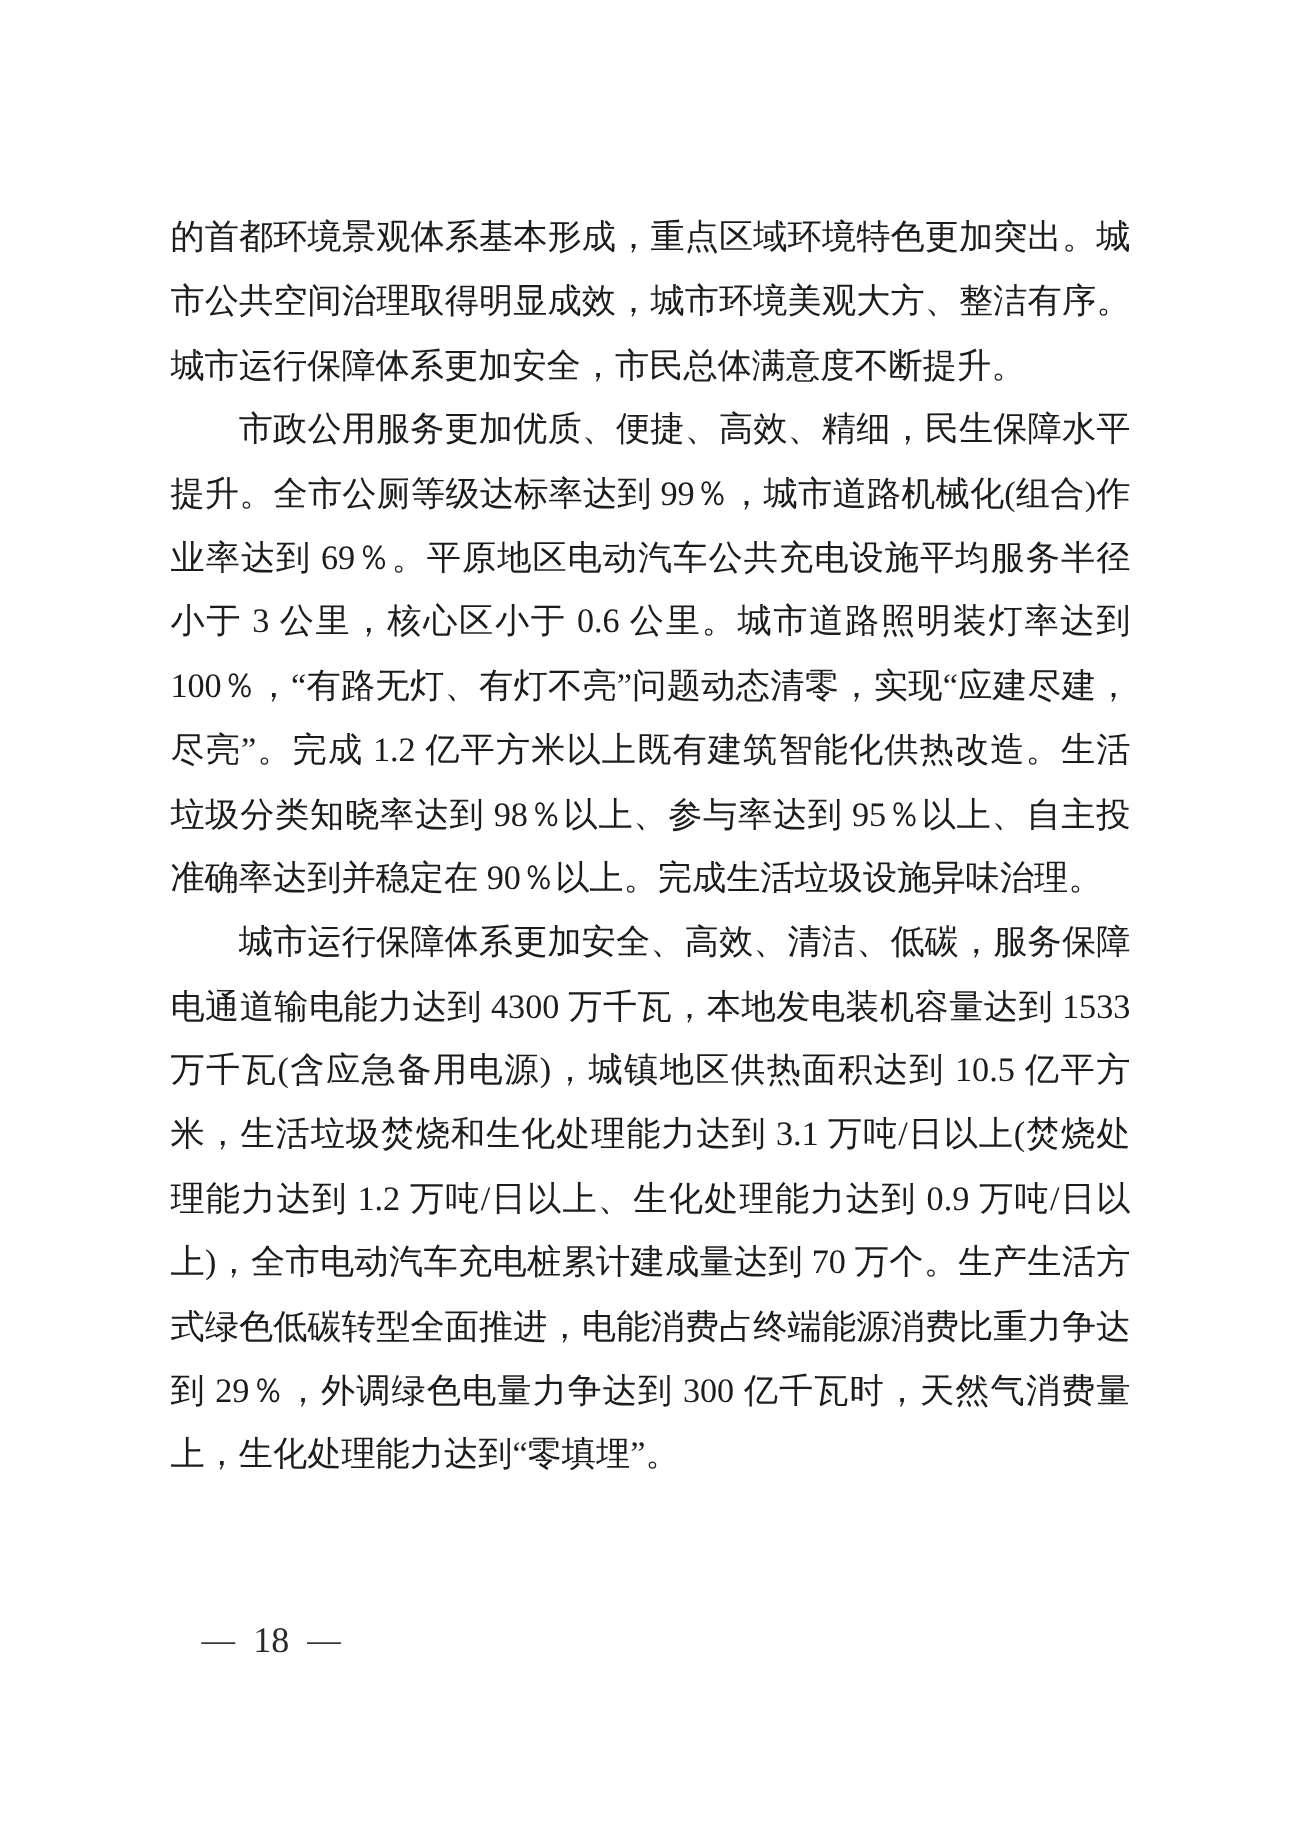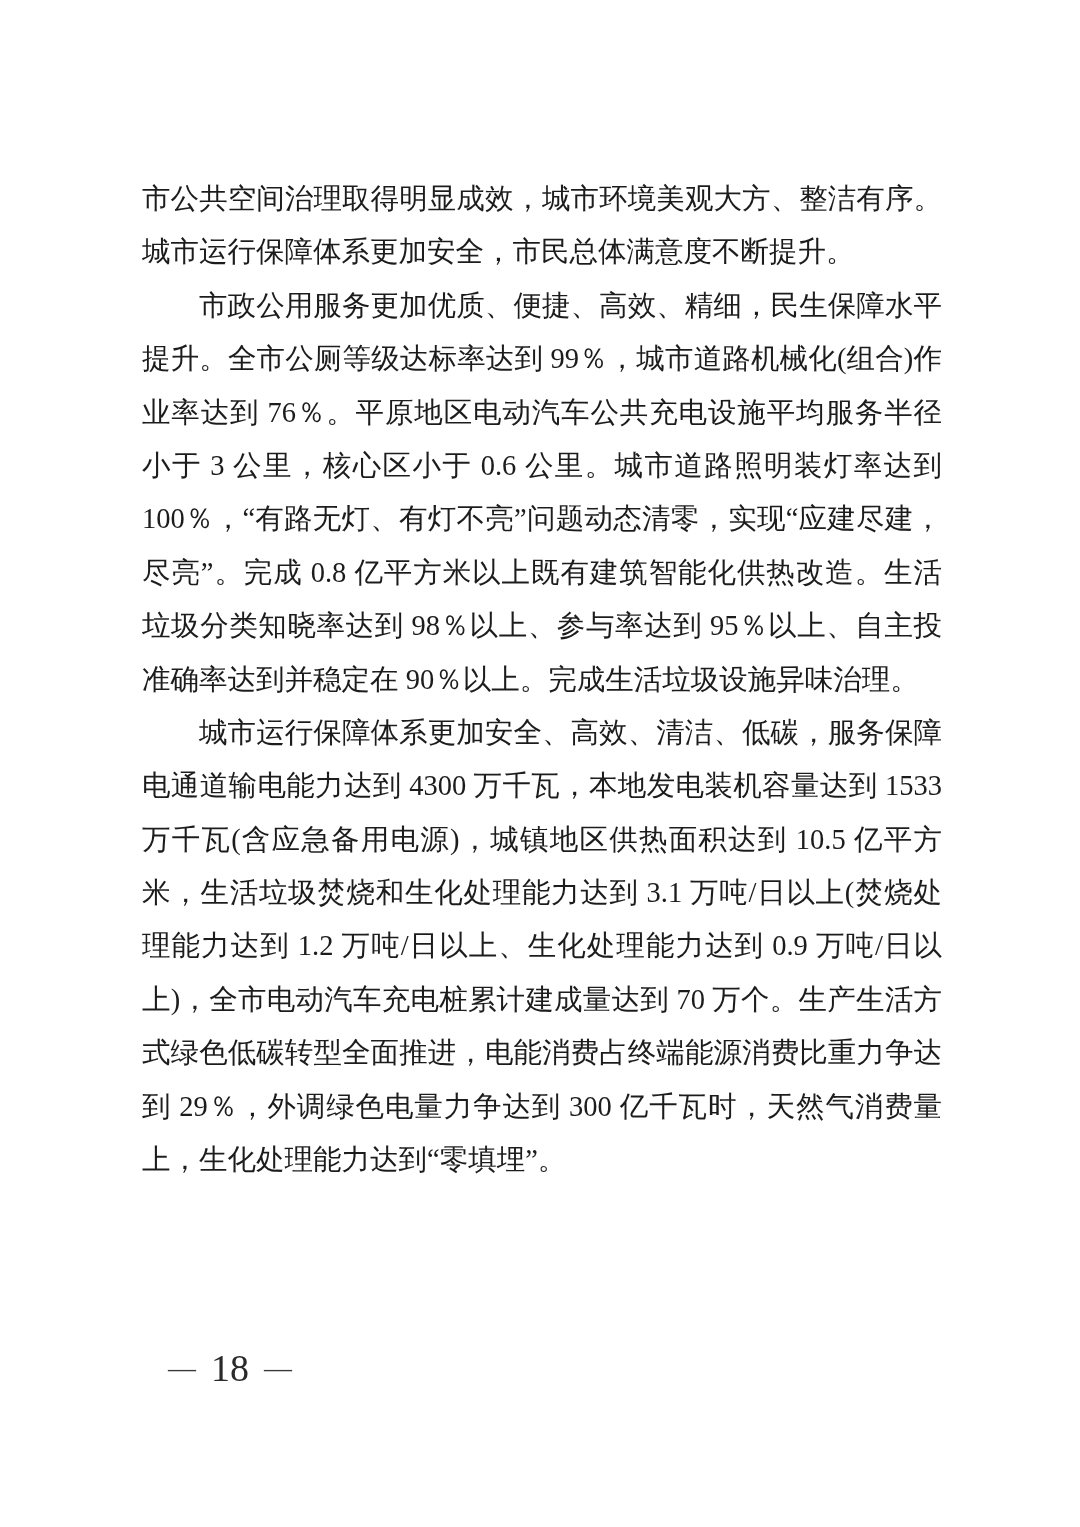--- a/index.html
+++ b/index.html
@@ -40,38 +40,39 @@
     left: 168px;
     top: 1348px;
     height: 40px;
     display: flex;
     align-items: center;
     gap: 15px;
     font-size: 28px;
     color: #2a2a2a;
   }
   .footer .dash { letter-spacing: 0; color: #3a3a3a; }
-  .footer .pagenum { font-size: 38px; }
+  .footer .pagenum { font-size: 30px; }
 </style>
 </head>
 <body>
 
 <div class="page">
   <div class="body-text" id="body-text">
       <div class="paragraph">
+        <div class="line">的首都环境景观体系基本形成，重点区域环境特色更加突出。城</div>
         <div class="line">市公共空间治理取得明显成效，城市环境美观大方、整洁有序。群</div>
         <div class="line last-line">城市运行保障体系更加安全，市民总体满意度不断提升。</div>
       </div>
       <div class="paragraph">
         <div class="line indented">市政公用服务更加优质、便捷、高效、精细，民生保障水平显著</div>
         <div class="line">提升。全市公厕等级达标率达到 99％，城市道路机械化(组合)作</div>
-        <div class="line">业率达到 76％。平原地区电动汽车公共充电设施平均服务半径</div>
+        <div class="line">业率达到 69％。平原地区电动汽车公共充电设施平均服务半径</div>
         <div class="line">小于 3 公里，核心区小于 0.6 公里。城市道路照明装灯率达到</div>
         <div class="line">100％，“有路无灯、有灯不亮”问题动态清零，实现“应建尽建，应亮</div>
-        <div class="line">尽亮”。完成 0.8 亿平方米以上既有建筑智能化供热改造。生活</div>
+        <div class="line">尽亮”。完成 1.2 亿平方米以上既有建筑智能化供热改造。生活</div>
         <div class="line">垃圾分类知晓率达到 98％以上、参与率达到 95％以上、自主投放</div>
         <div class="line last-line">准确率达到并稳定在 90％以上。完成生活垃圾设施异味治理。</div>
       </div>
       <div class="paragraph">
         <div class="line indented">城市运行保障体系更加安全、高效、清洁、低碳，服务保障能力</div>
         <div class="line">电通道输电能力达到 4300 万千瓦，本地发电装机容量达到 1533</div>
         <div class="line">万千瓦(含应急备用电源)，城镇地区供热面积达到 10.5 亿平方</div>
         <div class="line">米，生活垃圾焚烧和生化处理能力达到 3.1 万吨/日以上(焚烧处</div>
         <div class="line">理能力达到 1.2 万吨/日以上、生化处理能力达到 0.9 万吨/日以</div>
         <div class="line">上)，全市电动汽车充电桩累计建成量达到 70 万个。生产生活方</div>

